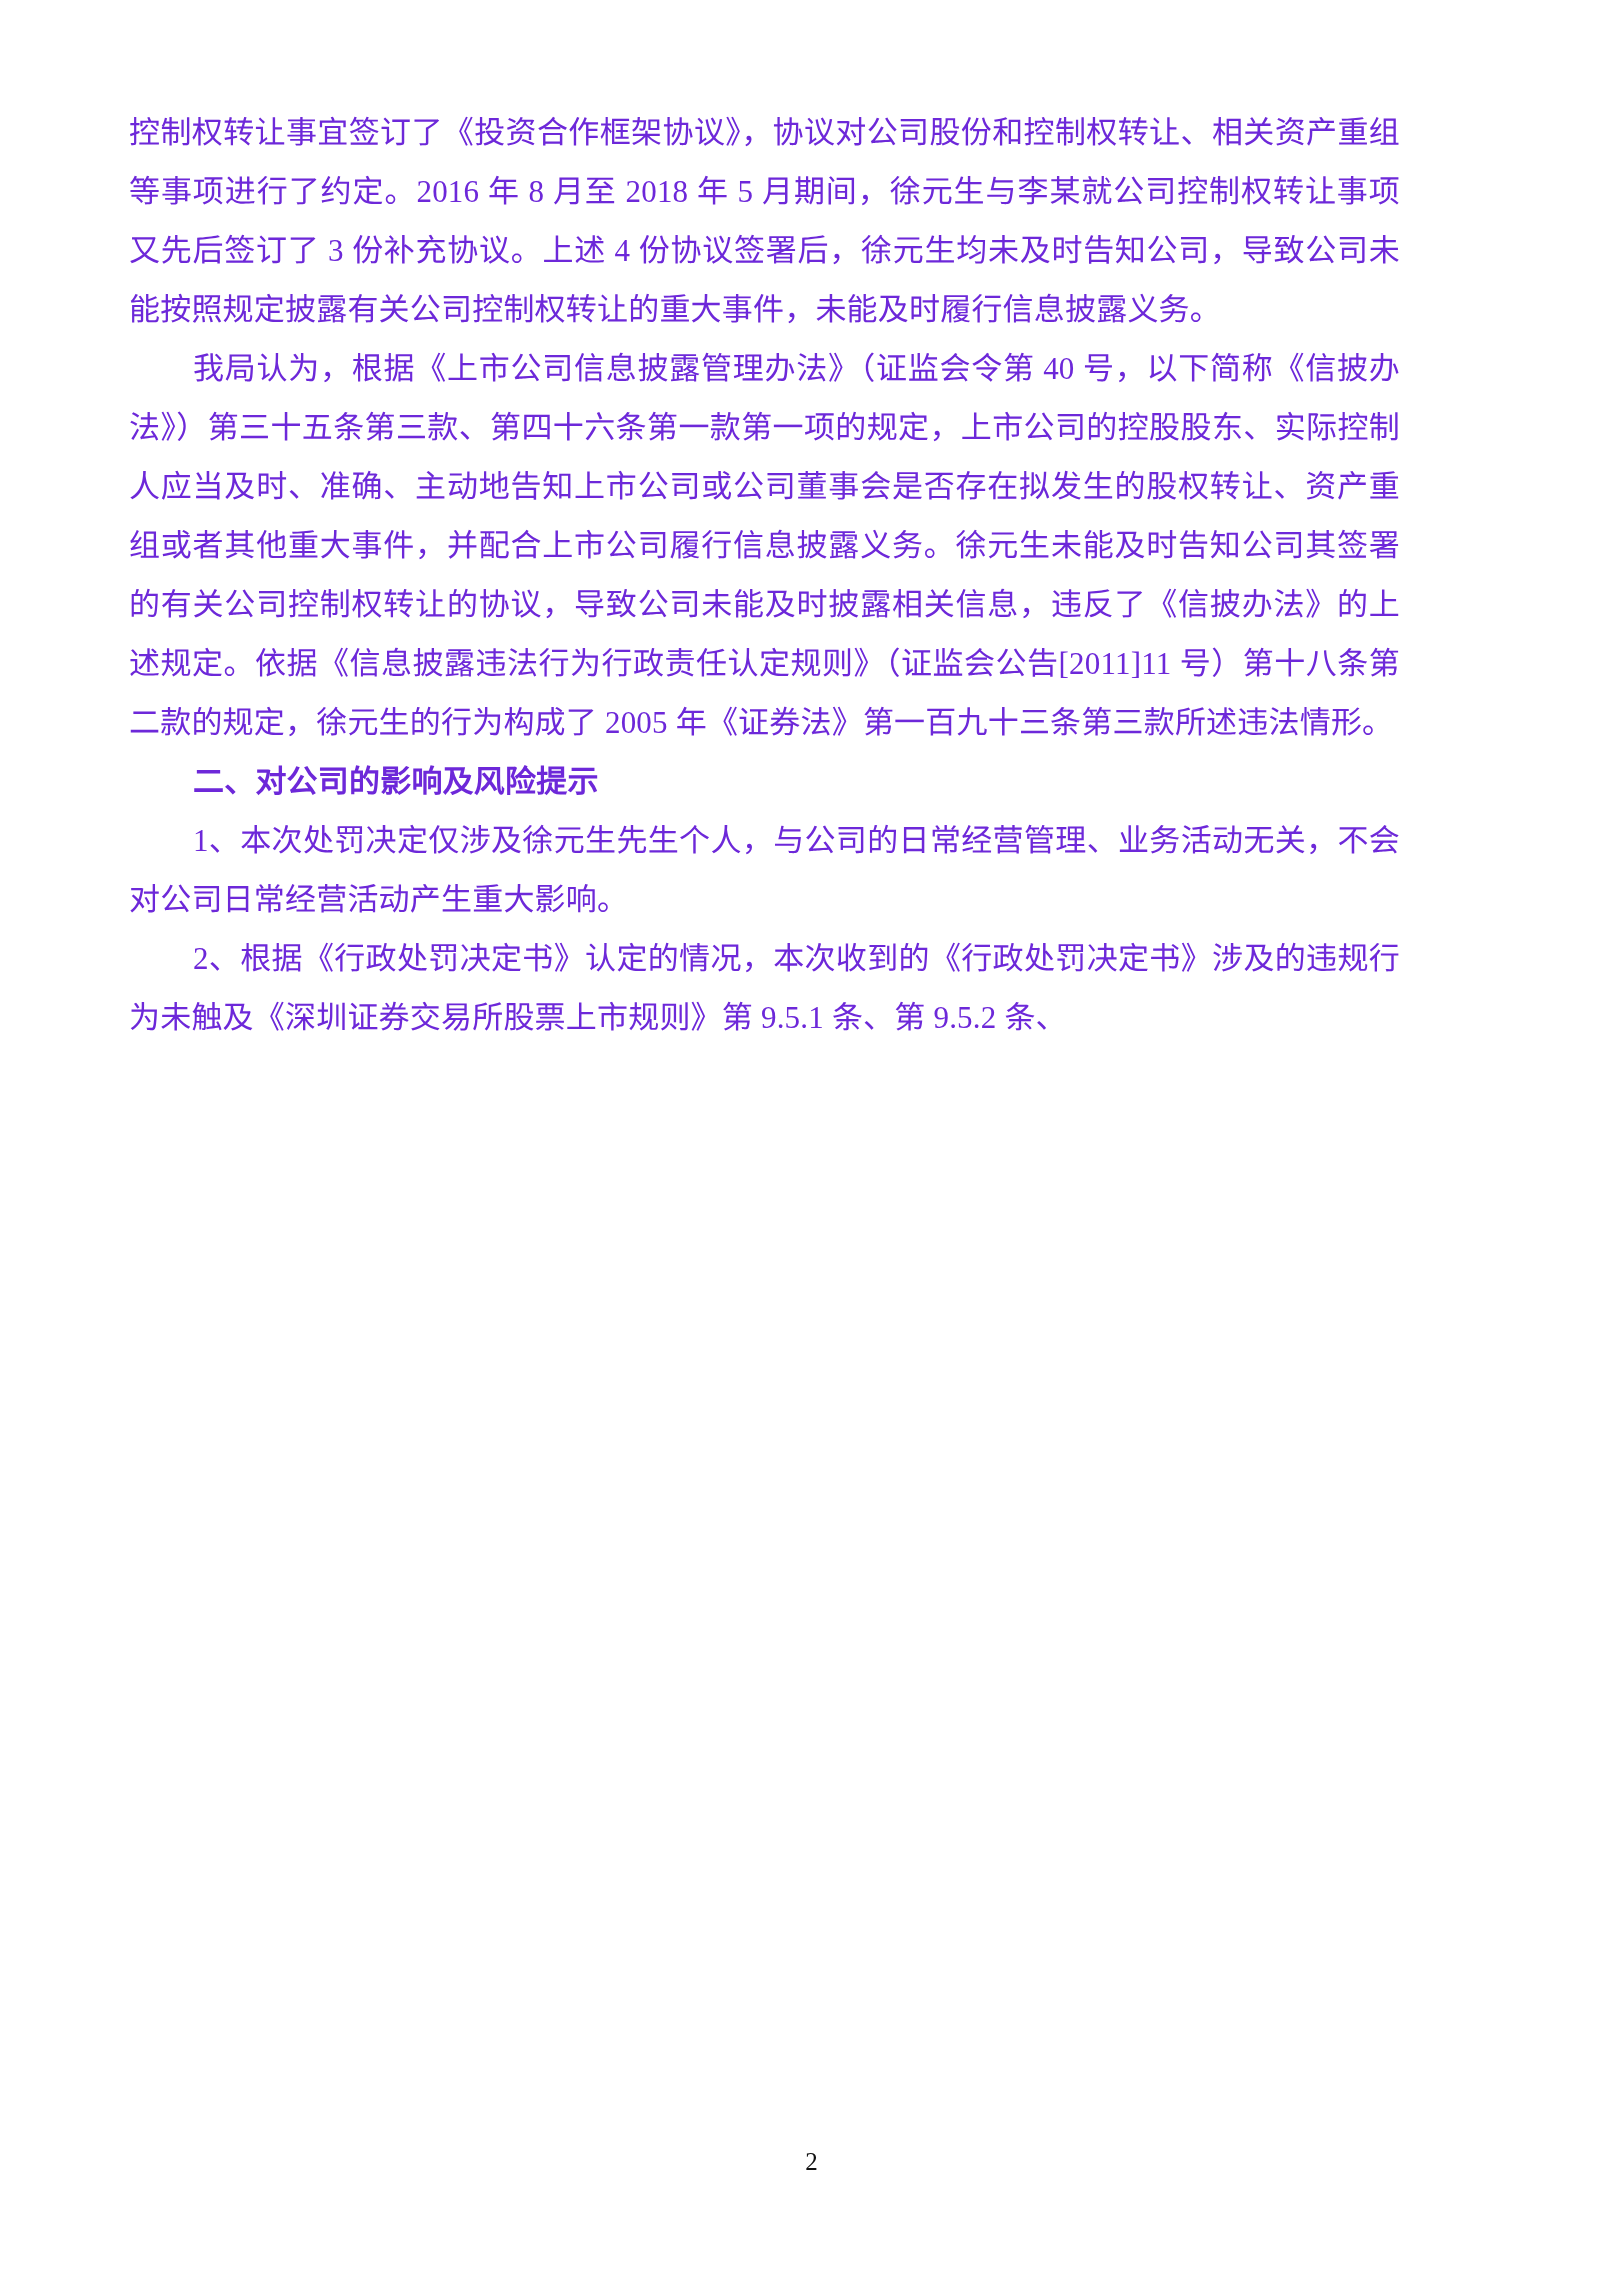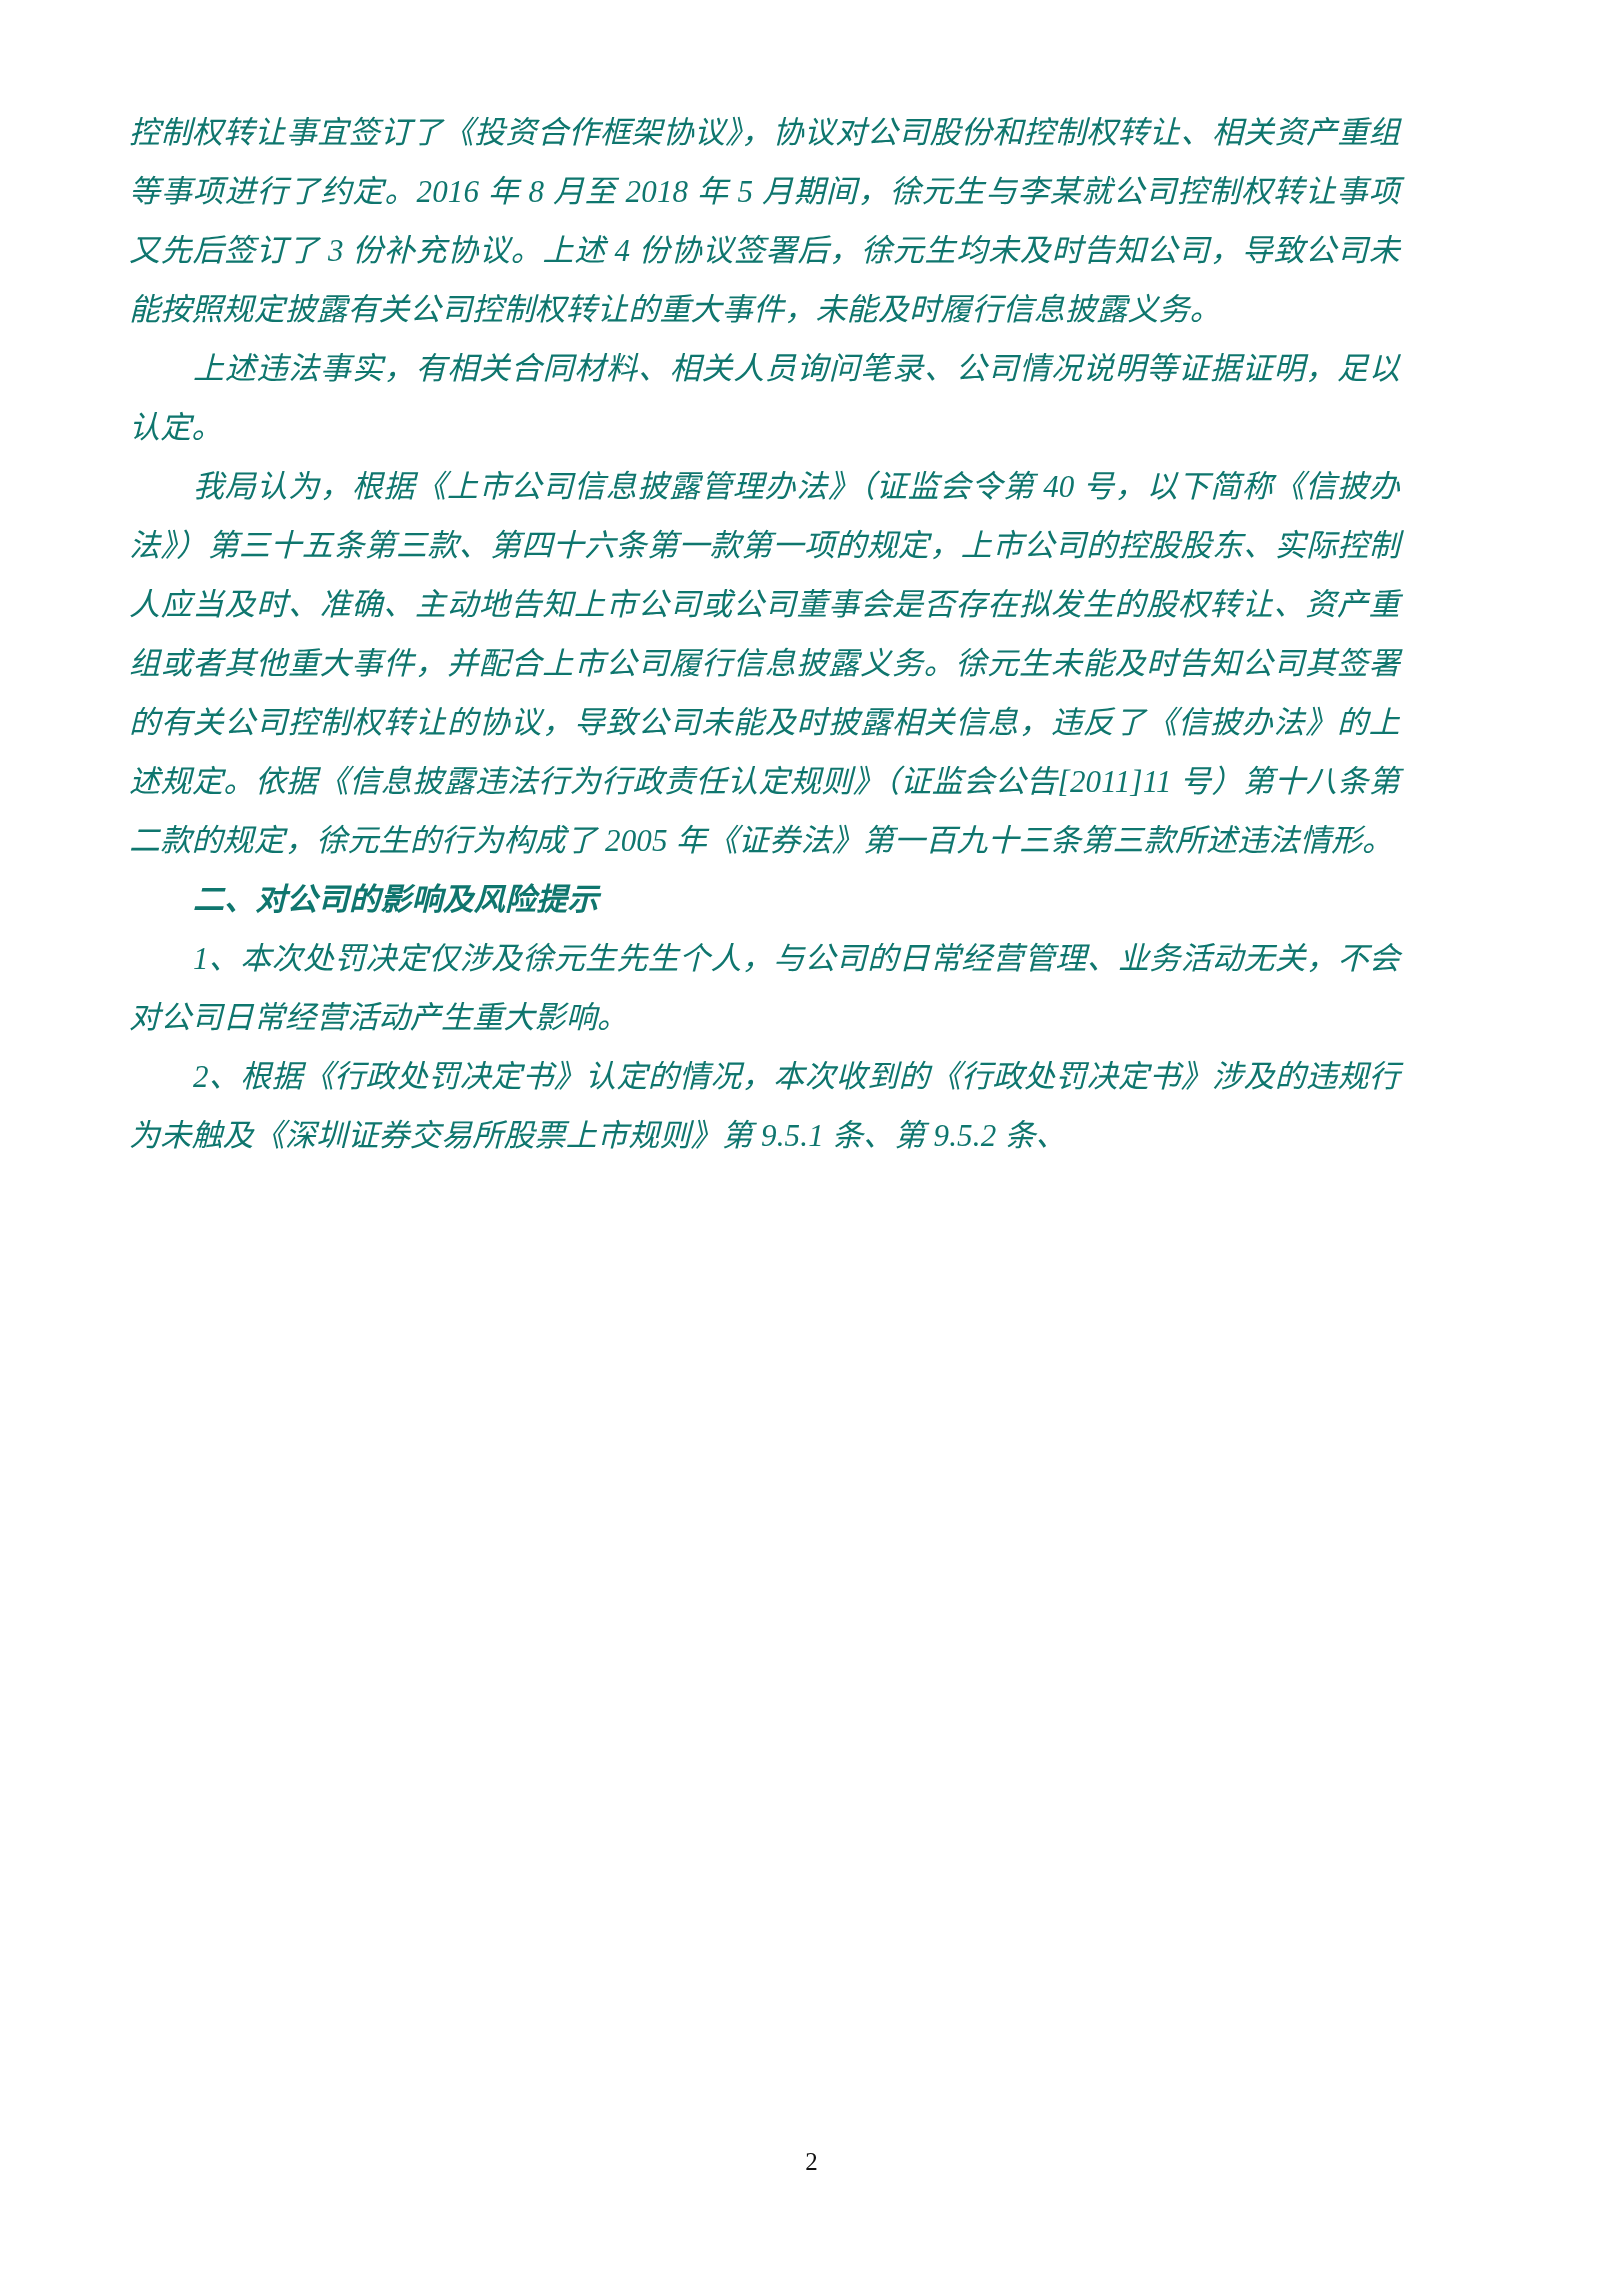--- a/index.html
+++ b/index.html
@@ -24,28 +24,27 @@
     position: absolute;
     left: 129px;
     top: 103px;
     width: 1275px;
   }
 
   .para {
     font-family: "Liberation Serif", "DejaVu Serif", serif;
     font-size: 31px;
     line-height: 59px;
-    color: #0f766e;
+    color: #6d28d9;
     text-align: justify;
     text-justify: inter-character;
     text-align-last: left;
     margin: 0 4px 0 0;
     letter-spacing: 0.2px;
     word-break: break-all;
-    font-style: italic;
   }
 
   .para.indent {
     text-indent: 64px;
   }
 
   .para.heading {
     font-weight: bold;
     text-indent: 64px;
     text-align: center;
@@ -64,21 +63,20 @@
 </style>
 </head>
 <body>
 
 <div class="page">
 
   <div class="doc-body">
 
     <p class="para">控制权转让事宜签订了《投资合作框架协议》，协议对公司股份和控制权转让、相关资产重组等事项进行了约定。2016 年 8 月至 2018 年 5 月期间，徐元生与李某就公司控制权转让事项又先后签订了 3 份补充协议。上述 4 份协议签署后，徐元生均未及时告知公司，导致公司未能按照规定披露有关公司控制权转让的重大事件，未能及时履行信息披露义务。</p>
 
-    <p class="para indent">上述违法事实，有相关合同材料、相关人员询问笔录、公司情况说明等证据证明，足以认定。</p>
 
     <p class="para indent">我局认为，根据《上市公司信息披露管理办法》（证监会令第 40 号，以下简称《信披办法》）第三十五条第三款、第四十六条第一款第一项的规定，上市公司的控股股东、实际控制人应当及时、准确、主动地告知上市公司或公司董事会是否存在拟发生的股权转让、资产重组或者其他重大事件，并配合上市公司履行信息披露义务。徐元生未能及时告知公司其签署的有关公司控制权转让的协议，导致公司未能及时披露相关信息，违反了《信披办法》的上述规定。依据《信息披露违法行为行政责任认定规则》（证监会公告[2011]11 号）第十八条第二款的规定，徐元生的行为构成了 2005 年《证券法》第一百九十三条第三款所述违法情形。</p>
 
 
 
     <p class="para heading">二、对公司的影响及风险提示</p>
 
     <p class="para indent">1、本次处罚决定仅涉及徐元生先生个人，与公司的日常经营管理、业务活动无关，不会对公司日常经营活动产生重大影响。</p>
 
     <p class="para indent">2、根据《行政处罚决定书》认定的情况，本次收到的《行政处罚决定书》涉及的违规行为未触及《深圳证券交易所股票上市规则》第 9.5.1 条、第 9.5.2 条、</p>

